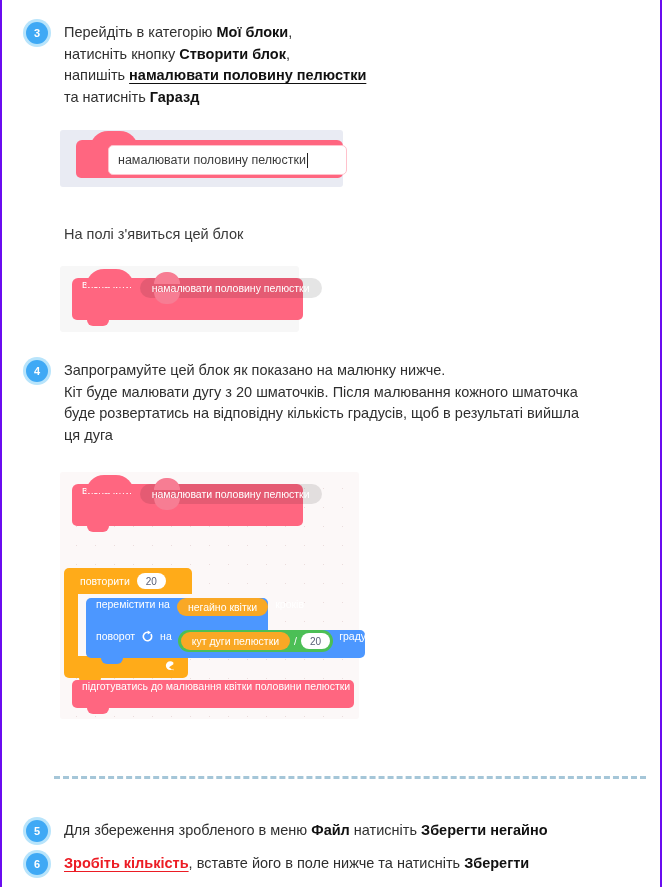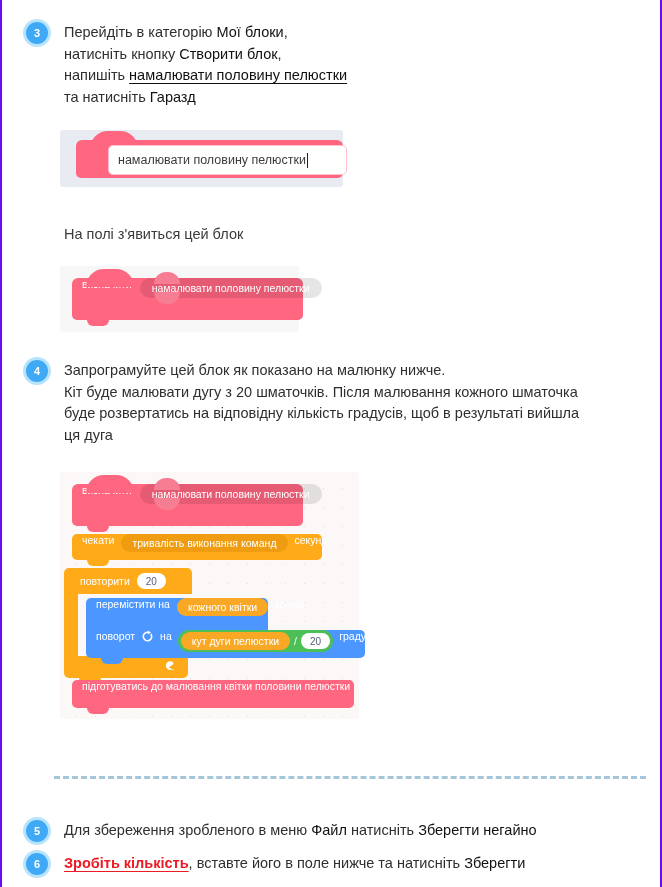--- a/index.html
+++ b/index.html
@@ -45,21 +45,21 @@
     font-weight: bold;
     line-height: 22px;
     text-align: center;
     letter-spacing: 0;
   }
   .step-text {
     font-size: 14.5px;
     line-height: 21.5px;
     color: #2f2f2f;
   }
-  .step-text b { font-weight: normal; color: #111; }
+  .step-text b { font-weight: bold; color: #111; }
   .u { text-decoration: underline; text-underline-offset: 3px; }
   .red { color: #ec1c24; font-weight: bold; }
   .red.u { text-decoration: underline; text-underline-offset: 3px; }
 
   .plain-line {
     font-size: 14.5px;
     line-height: 21px;
     color: #3a3a3a;
     padding-left: 62px;
   }
@@ -295,44 +295,39 @@
 
   <div class="shot shot-c" style="position:absolute; left:58px; top:472px; width:299px; height:247px;">
 
     <div class="blk hat notch" style="left:4px; top:12px; width:231px; height:42px; padding-left:10px; gap:8px;">
       <span>визначити</span>
       <span class="inner-oval">
         <span>намалювати половину пелюстки</span>
       </span>
     </div>
 
-    <div class="blk notch" style="left:4px; top:62px; width:250px; height:26px; background:#ffab19; padding-left:10px; gap:7px;">
-      <span>чекати</span>
-      <span class="pill pill-orange-d">тривалість виконання команд</span>
-      <span>секунд</span>
-    </div>
 
     <div class="cblock" style="left:4px; top:96px; width:112px; height:0;">
       <div class="c-top" style="width:112px;">
         <span>повторити</span>
         <span class="num-oval">20</span>
       </div>
       <div class="c-left" style="top:26px; height:62px;"></div>
       <div class="c-bot" style="top:88px; width:112px;">
         <span class="loop-arrow">
           <svg width="14" height="14" viewBox="0 0 16 16" aria-hidden="true">
             <path d="M3 4 A5 5 0 1 1 3 11 L3 13 L8 9.5 L3 6 Z" fill="#ffffff"></path>
           </svg>
         </span>
       </div>
     </div>
 
     <div class="blk motion notch" style="left:18px; top:126px; width:182px; height:43px; padding-left:10px; gap:7px;">
       <span>перемістити на</span>
-      <span class="pill pill-orange">кожного квітки</span>
+      <span class="pill pill-orange">негайно квітки</span>
       <span>кроків</span>
     </div>
 
     <div class="blk motion notch" style="left:18px; top:158px; width:279px; height:28px; padding-left:10px; gap:6px;">
       <span>поворот</span>
       <span class="rot-icon">
         <svg width="13" height="13" viewBox="0 0 16 16" aria-hidden="true">
           <path d="M8 2.8 A5.2 5.2 0 1 0 12.6 5.6" fill="none" stroke="#ffffff" stroke-width="2" stroke-linecap="round"></path>
           <path d="M8.2 0.6 L12.4 3.0 L8.2 5.4 Z" fill="#ffffff"></path>
         </svg>

